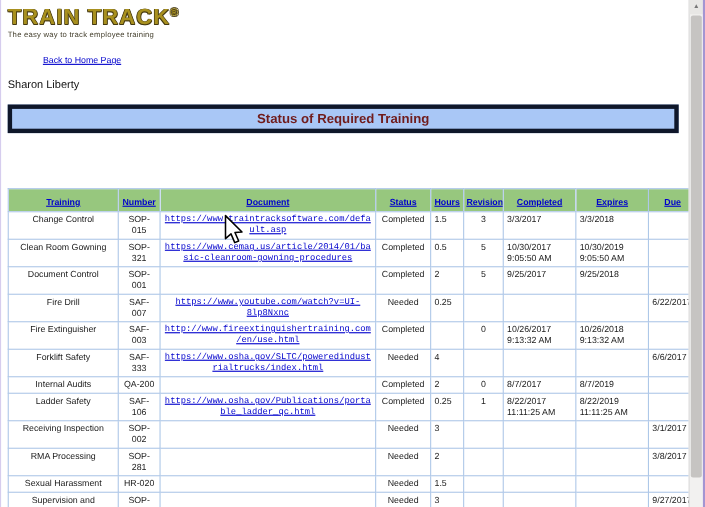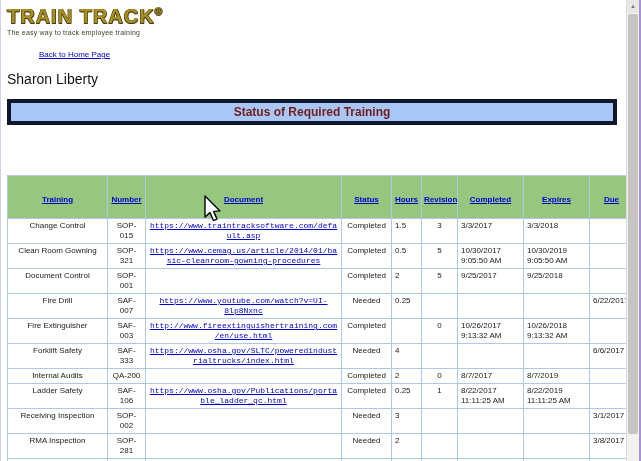--- a/index.html
+++ b/index.html
@@ -16,36 +16,36 @@
   .logo-title{
     font-size:20px;font-weight:bold;letter-spacing:1px;
     color:var(--logo-gold,#A8901F);
     text-shadow:0.7px 0.7px 0 #463a12, -0.5px -0.5px 0 #463a12, 0.7px -0.5px 0 #463a12, -0.5px 0.7px 0 #463a12;
   }
   .logo-title .reg{font-size:10px;vertical-align:super;letter-spacing:0;}
   .tagline{font-size:7px;color:#45402e;margin-top:1px;letter-spacing:0.2px;}
 
   a.link{font-size:8px;text-decoration:underline;cursor:pointer;display:inline-block;}
   .top-link{color:var(--link-blue,#0000CC);margin-top:14px;padding-left:32px;}
-  .username{font-size:14px;margin-top:10px;color:#111;}
+  .username{font-size:10px;margin-top:10px;color:#111;}
 
   .banner{
     margin-top:12px;width:602px;height:18px;line-height:18px;
     background:var(--banner-bg,#A9C7F6);
     border:4px solid #0f172a;
     text-align:center;font-size:12px;font-weight:bold;
     color:var(--banner-text,#701C1C);
   }
 
   .table-wrap{margin-top:50px;min-height:256px;}
   table{border-collapse:collapse;table-layout:fixed;width:626px;background:#fff;}
   th,td{border:1px solid var(--table-border,#AEC8E8);padding:2px 3px;vertical-align:top;overflow:hidden;}
   thead th{
     background:var(--table-header-bg,#97C77E);
-    text-align:center;padding:12px 2px;height:12px;
+    text-align:center;padding:1px 2px;height:12px;
   }
   thead a{font-size:8px;font-weight:bold;color:var(--link-blue,#0000CC);text-decoration:underline;cursor:pointer;}
   td{font-size:8px;line-height:1.25;}
   td.al{text-align:center;}
   td.ar{text-align:left;}
   td.ac{text-align:center;}
   td.doc{overflow-wrap:break-word;word-wrap:break-word;font-family:Liberation Mono, monospace;}
   a.doc-link{color:var(--link-blue,#0000CC);text-decoration:underline;cursor:pointer;}
 
   
@@ -206,21 +206,21 @@
     <td class="al doc"></td>
     <td class="al">Needed</td>
     <td class="ar">3</td>
     <td class="ac"></td>
     <td class="ar"></td>
     <td class="ar"></td>
     <td class="ar">3/1/2017</td>
   </tr>
 
   <tr>
-    <td class="al">RMA Inspection</td>
+    <td class="al">RMA Processing</td>
     <td class="al">SOP-281</td>
     <td class="al doc"></td>
     <td class="al">Needed</td>
     <td class="ar">2</td>
     <td class="ac"></td>
     <td class="ar"></td>
     <td class="ar"></td>
     <td class="ar">3/8/2017</td>
   </tr>
 

